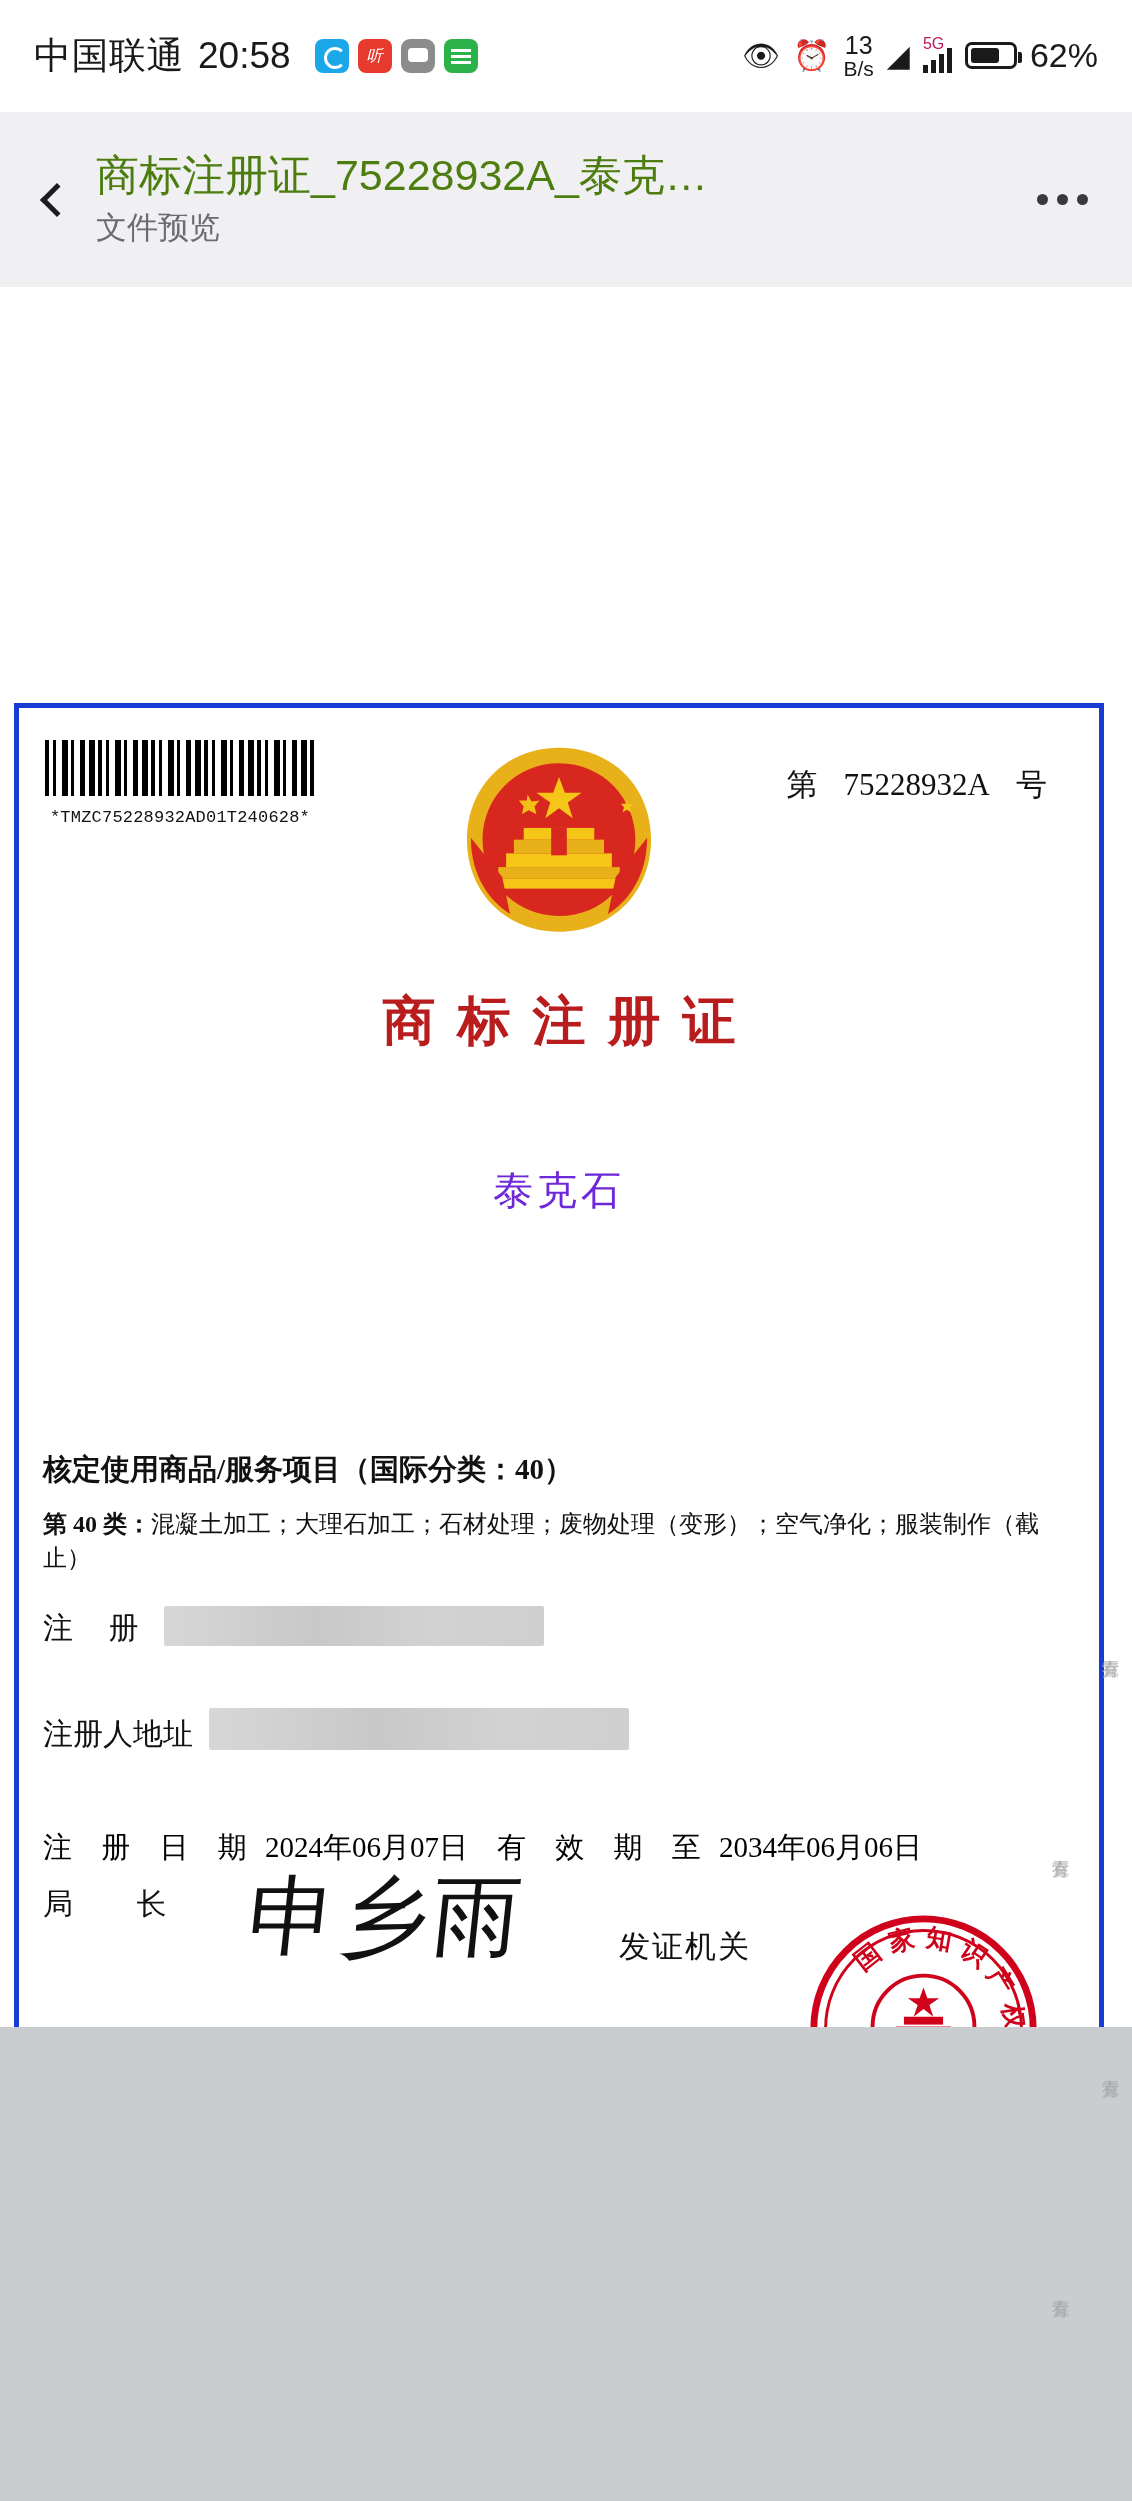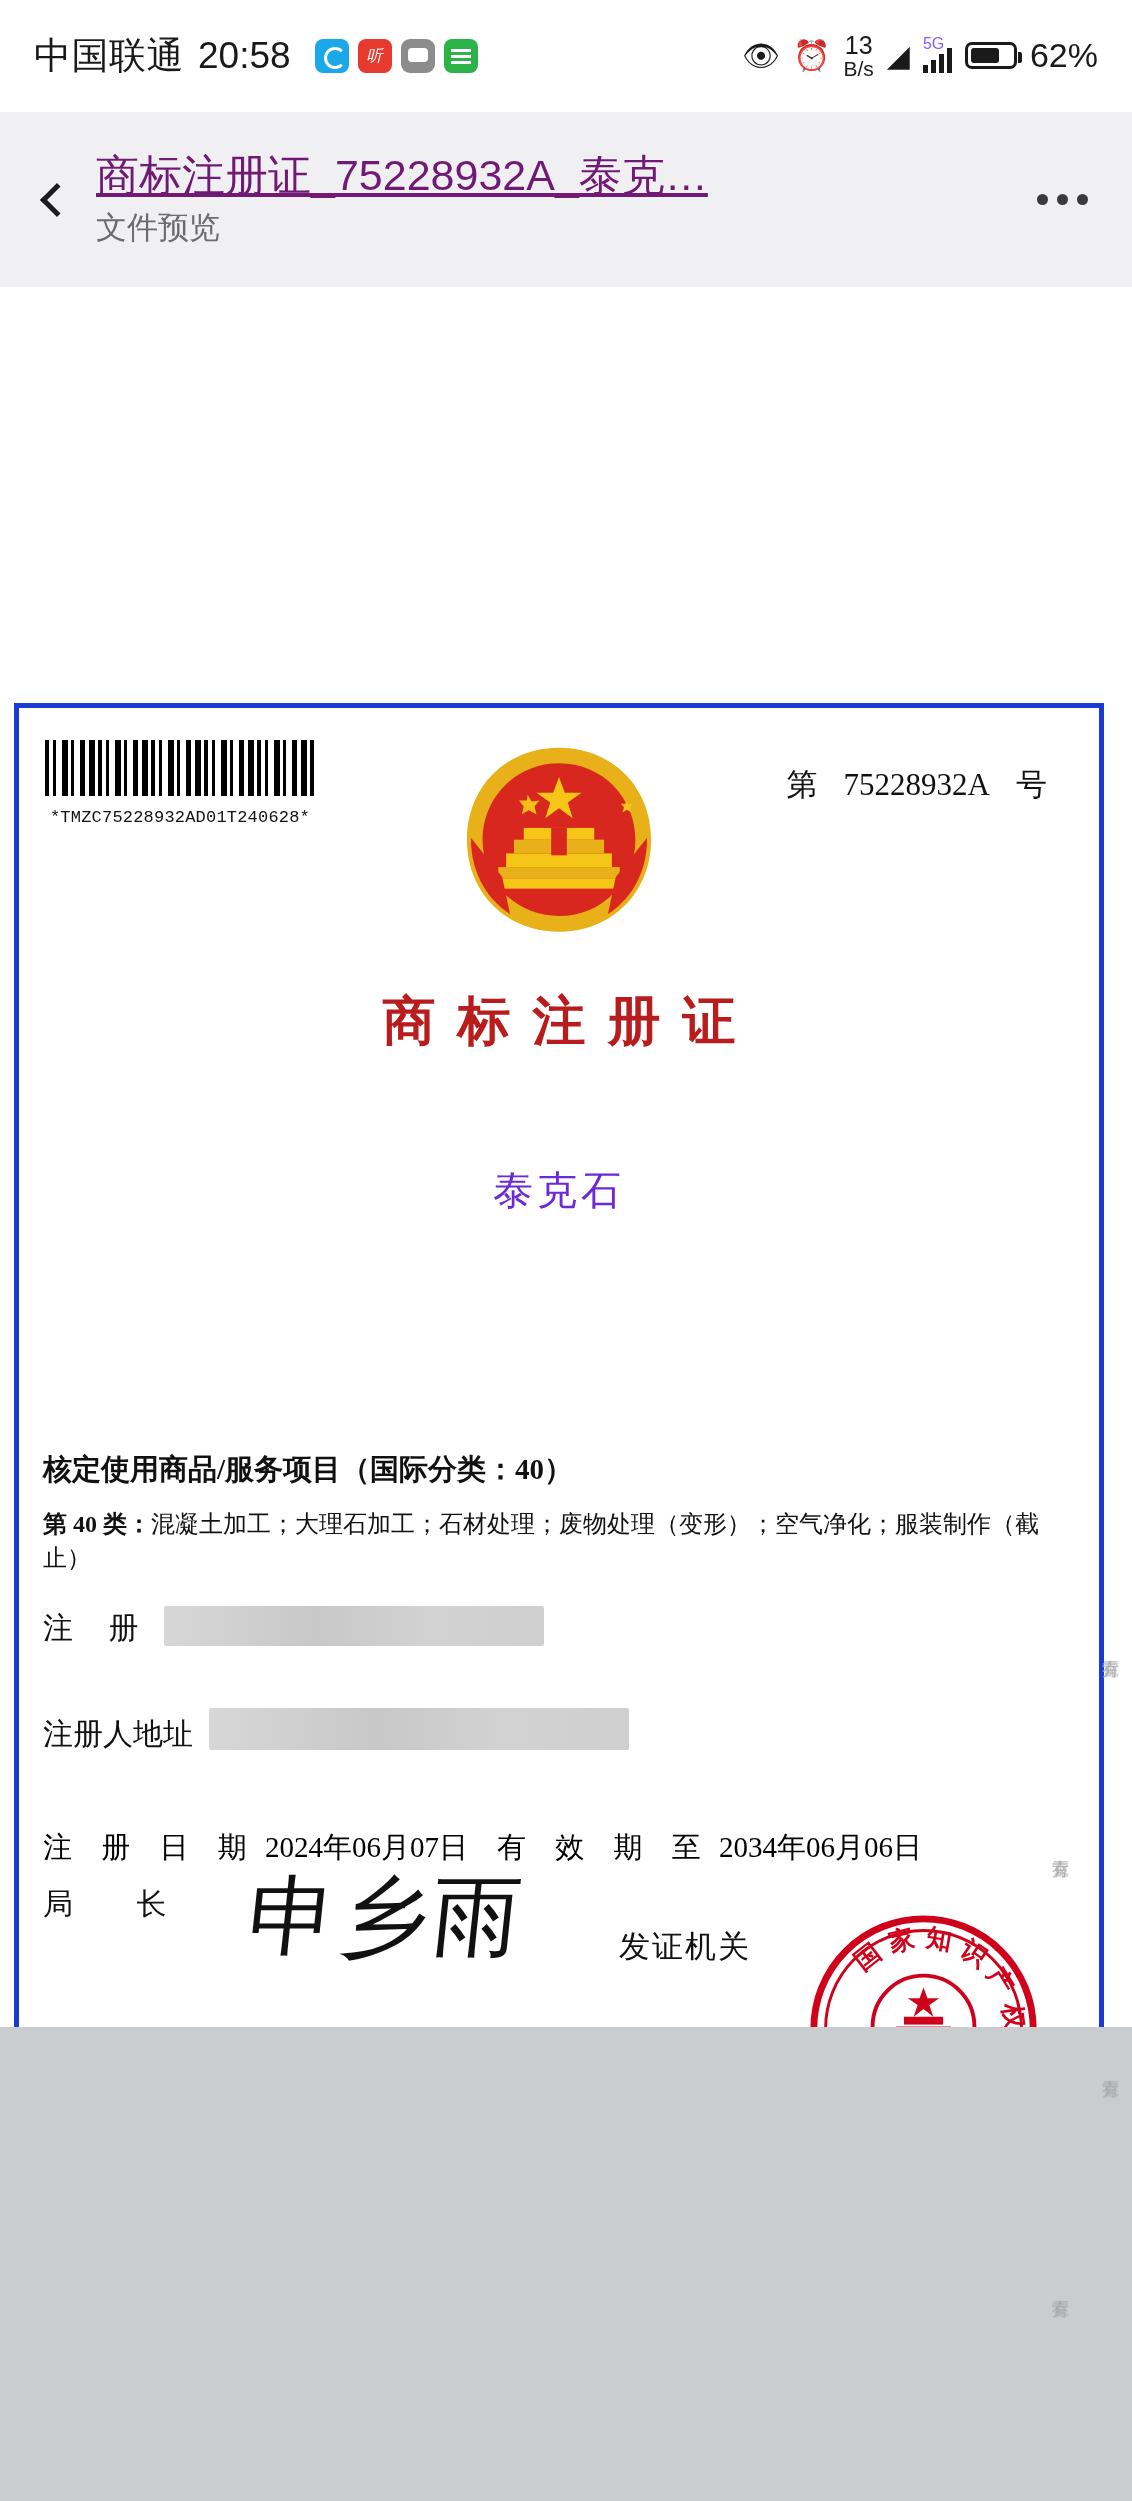--- a/index.html
+++ b/index.html
@@ -94,21 +94,21 @@
     font-size: 21px;
     color: #1a1a1a;
   }
   .netspeed .num { font-size: 25px; display: block; }
   .wifi-ico { font-size: 30px; }
   .sig-wrap { position: relative; display: flex; align-items: flex-end; gap: 3px; height: 34px; }
   .sig-wrap .label5g {
     position: absolute;
     top: -4px; left: 0;
     font-size: 16px;
-    color: #8b5cf6;
+    color: #be185d;
   }
   .bars { display: flex; align-items: flex-end; gap: 3px; height: 26px; margin-top: 10px; }
   .bars i { width: 5px; background: #1a1a1a; display: block; }
   .bars i:nth-child(1) { height: 8px; }
   .bars i:nth-child(2) { height: 13px; }
   .bars i:nth-child(3) { height: 19px; }
   .bars i:nth-child(4) { height: 25px; }
   .battery {
     width: 52px; height: 27px;
     border: 3px solid #1a1a1a;
@@ -154,27 +154,26 @@
     transform: rotate(45deg);
     margin-left: 8px;
   }
   .titles {
     margin-left: 12px;
     min-width: 0;
     flex: 1 1 auto;
   }
   .title-main {
     font-size: 43px;
-    color: #701a75;
+    color: #4d7c0f;
     white-space: nowrap;
     overflow: hidden;
     text-overflow: ellipsis;
     max-width: 700px;
     line-height: 1.2;
-    text-decoration: underline;
   }
   .title-sub {
     font-size: 31px;
     color: #6b6b70;
     margin-top: 6px;
   }
   .more-btn {
     flex: 0 0 auto;
     width: 80px; height: 80px;
     display: flex; align-items: center; justify-content: center;

